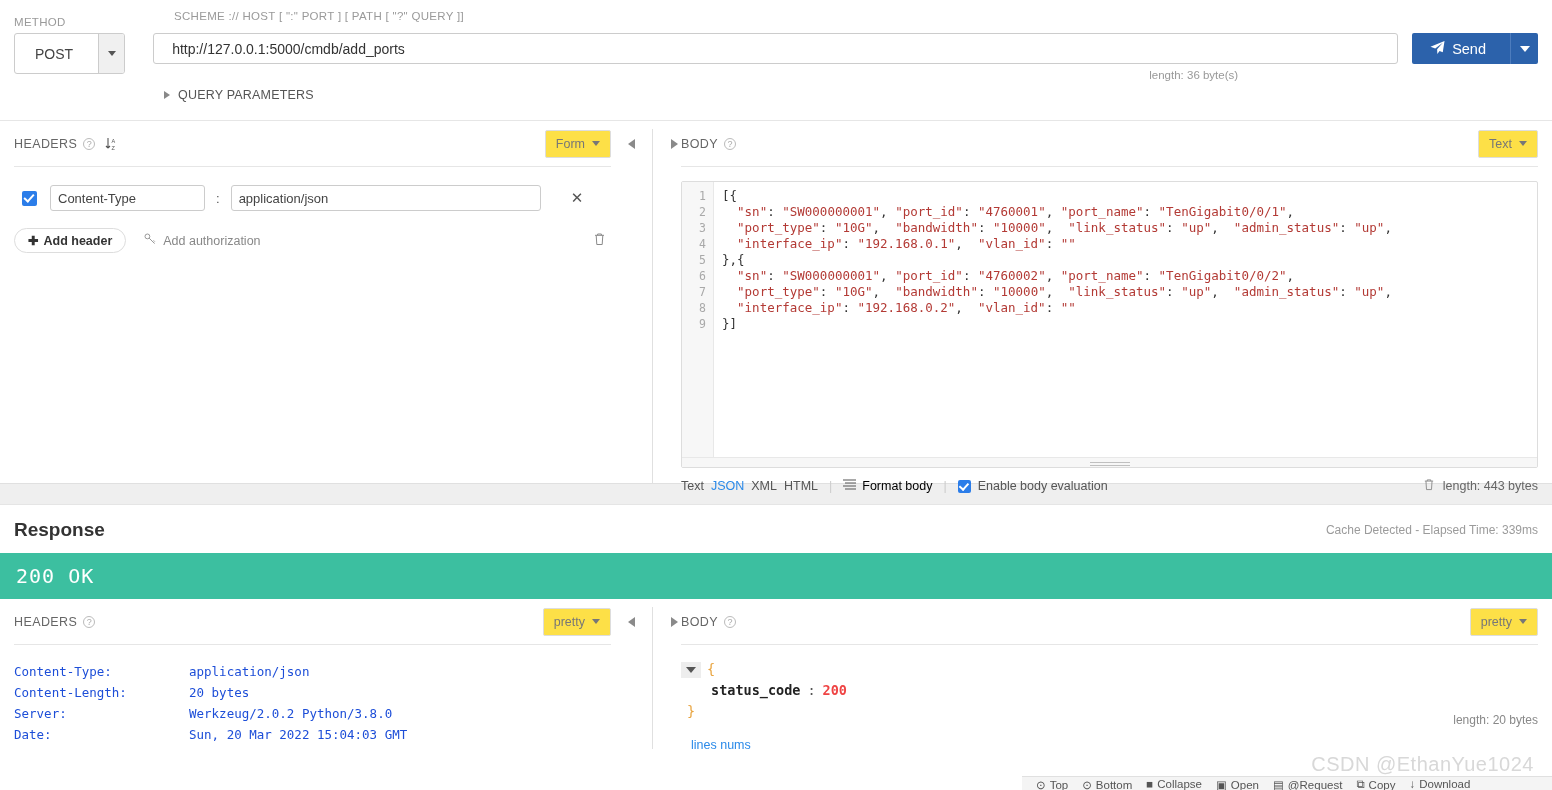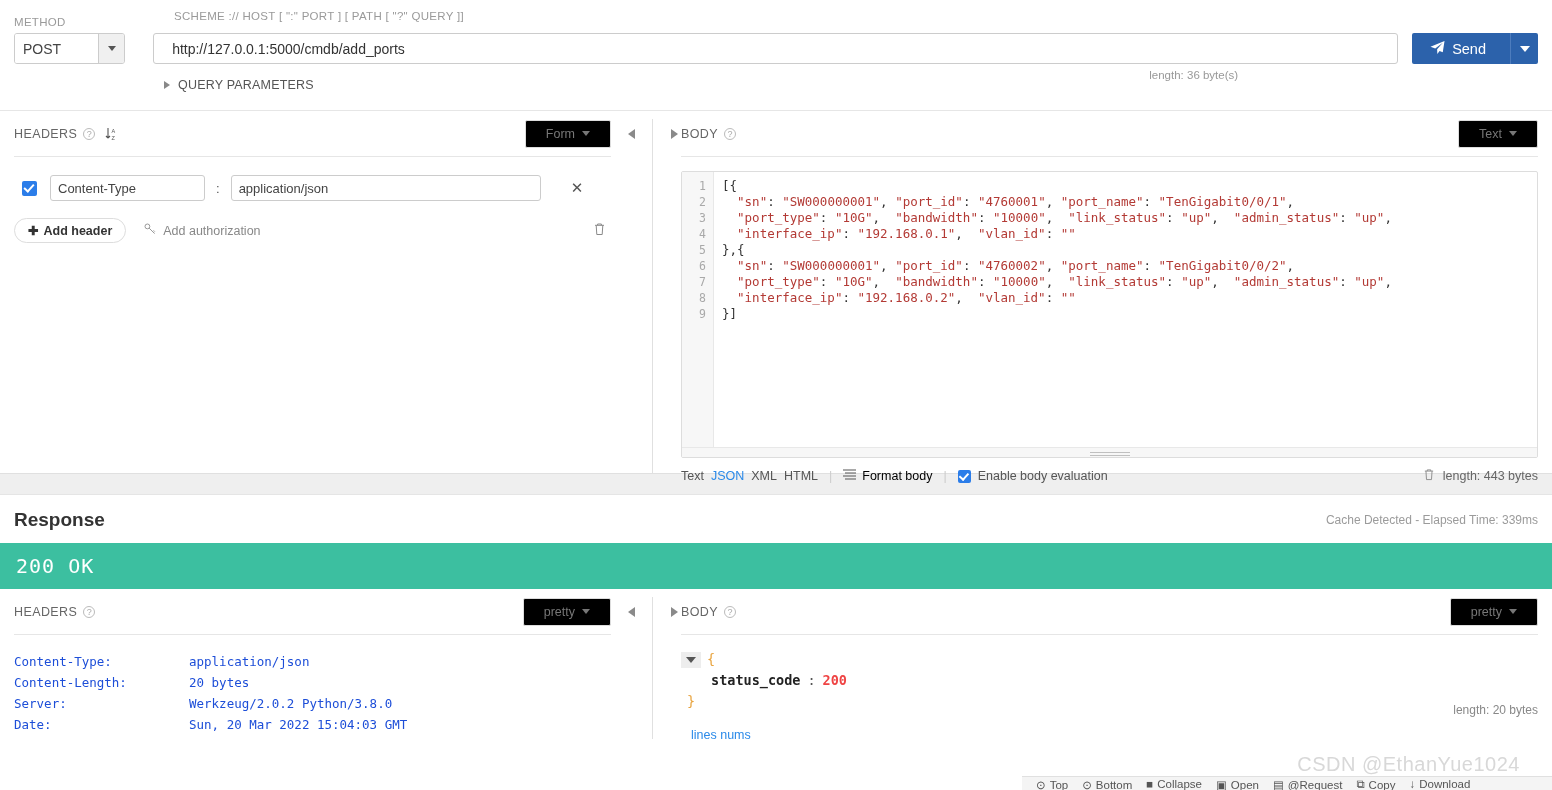--- a/index.html
+++ b/index.html
@@ -16,22 +16,22 @@
   .mono { font-family:"DejaVu Sans Mono","Liberation Mono", monospace; }
 
   
   .req-top { padding:10px 14px 0 14px; position:relative; }
   .labels-row { display:flex; font-size:11.5px; color:#9a9a9a; letter-spacing:.3px; }
   .lbl-method { width:160px;margin-top:6px; }
   .lbl-scheme { flex:1; }
   .inputs-row { display:flex; align-items:flex-start; margin-top:5px; }
 
   .method-select {
-    width:125px; height:31px; display:flex; align-items:stretch;
-    border:1px solid #ccc; border-radius:3px; background:#fff; overflow:hidden;
+    width:125px; height:41px; display:flex; align-items:stretch;
+    border:1px solid #ccc; border-radius:3px; background:#fff; overflow:hidden;padding-left:12px;
   }
   .method-select .val {
     flex:1; display:flex; align-items:center; padding-left:8px;
     font-size:14px; color:#444; background:#fff;
   }
   .method-select .caret-box {
     width:26px; background:#f0f0f0; border-left:1px solid #ccc;
     display:flex; align-items:center; justify-content:center;
   }
   .caret { width:0;height:0;border-left:4px solid transparent;border-right:4px solid transparent;border-top:5px solid #555; }
@@ -73,22 +73,22 @@
   .panel-right { flex:1; padding-right:14px; }
 
   .panel-head { display:flex; align-items:center; height:46px; border-bottom:1px solid #e6e6e6; }
   .panel-title { font-size:12.5px; color:#666; letter-spacing:.4px; }
   .qmark { display:inline-block; width:12px;height:12px;border:1px solid #bbb;border-radius:50%;
            font-size:9px;line-height:11px;text-align:center;color:#aaa;margin-left:6px; vertical-align:2px;}
   .sort-icon { margin-left:10px; color:#666; font-size:12px; display:inline-flex; align-items:center; }
   .sort-icon svg { display:block; }
   .head-spacer { flex:1; }
   .dd-btn {
-    border:1px solid #ddd; background:#000000; border-radius:2px; height:28px;
-    display:flex;align-items:center; gap:7px; padding:0 20px; font-size:12.5px;
+    border:1px solid #ddd; background:#fde047; border-radius:2px; height:28px;
+    display:flex;align-items:center; gap:7px; padding:0 10px; font-size:12.5px;
     color:#777; cursor:pointer;
   }
   .dd-caret { width:0;height:0;border-left:4px solid transparent;border-right:4px solid transparent;border-top:5px solid #777; }
 
   .hdr-row { display:flex; align-items:center; margin-top:18px; gap:8px;padding-left:8px; }
   .chk { width:15px;height:15px;background:#2b7de9;border-radius:2px;position:relative;cursor:pointer;flex:none; }
   .chk:after{content:"";position:absolute;left:4px;top:1px;width:4px;height:8px;border:solid #fff;border-width:0 2px 2px 0;transform:rotate(42deg);}
   .hdr-key { width:155px;height:26px;border:1px solid #ccc;border-radius:3px;padding:0 7px;
              display:flex;align-items:center;font-size:13px;color:#444;background:#fff;margin-left:5px;}
   .colon { color:#555; font-size:13px; padding:0 3px; }
@@ -154,21 +154,21 @@
   .jcolon { color:#555; padding:0 7px; }
   .jnum { color:#ef4444;font-weight:bold; }
   .lines-nums { color:#2b8ae9; font-size:12.5px; margin-top:16px; margin-left:10px; cursor:pointer; }
   .resp-len { position:absolute; right:14px; bottom:22px; font-size:12px; color:#888; }
 
   .bottom-toolbar { position:absolute; left:1022px; right:0; bottom:0; height:14px;
     background:#f4f4f4; border-top:1px solid #e0e0e0; display:flex; align-items:flex-start;
     gap:14px; padding:1px 10px 0 14px; overflow:hidden; }
   .bt-item { display:flex; align-items:center; gap:4px; font-size:11.5px; color:#555; cursor:pointer; white-space:nowrap;}
 
-  .watermark { position:absolute; right:32px; bottom:14px; font-size:20px; color:#d8d8d8;
+  .watermark { position:absolute; right:18px; bottom:14px; font-size:20px; color:#d8d8d8;
                letter-spacing:.5px; pointer-events:none; }
 </style>
 </head>
 <body>
 
 <div class="req-top">
   <div class="labels-row">
     <div class="lbl-method">METHOD</div>
     <div class="lbl-scheme">SCHEME :// HOST [ ":" PORT ] [ PATH [ "?" QUERY ]]</div>
   </div>

